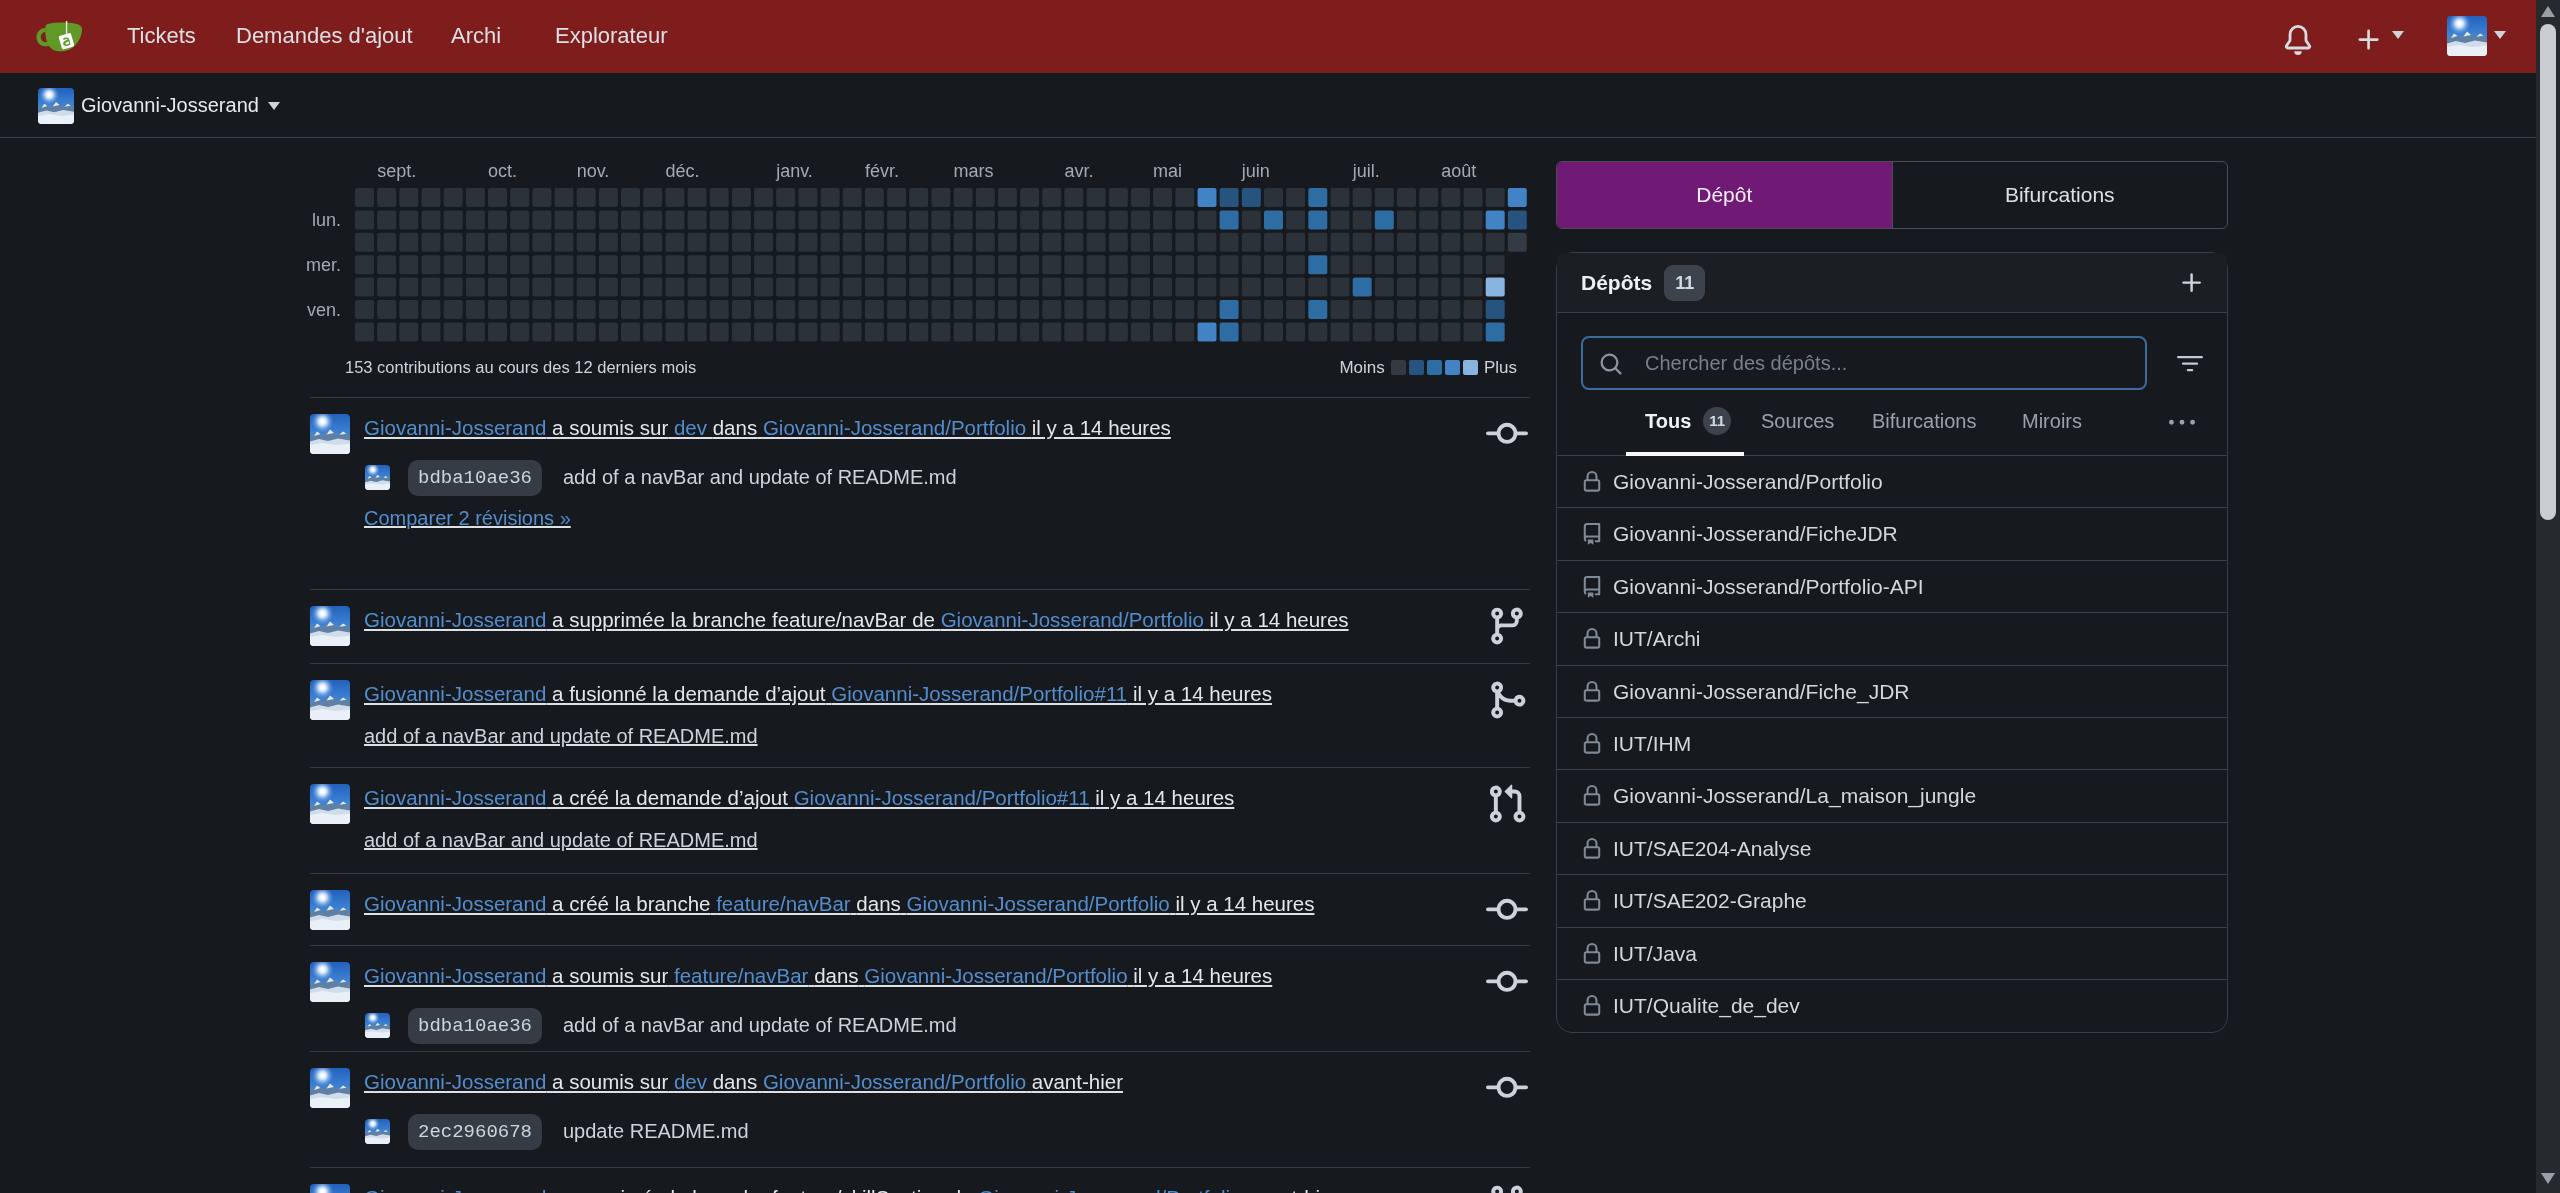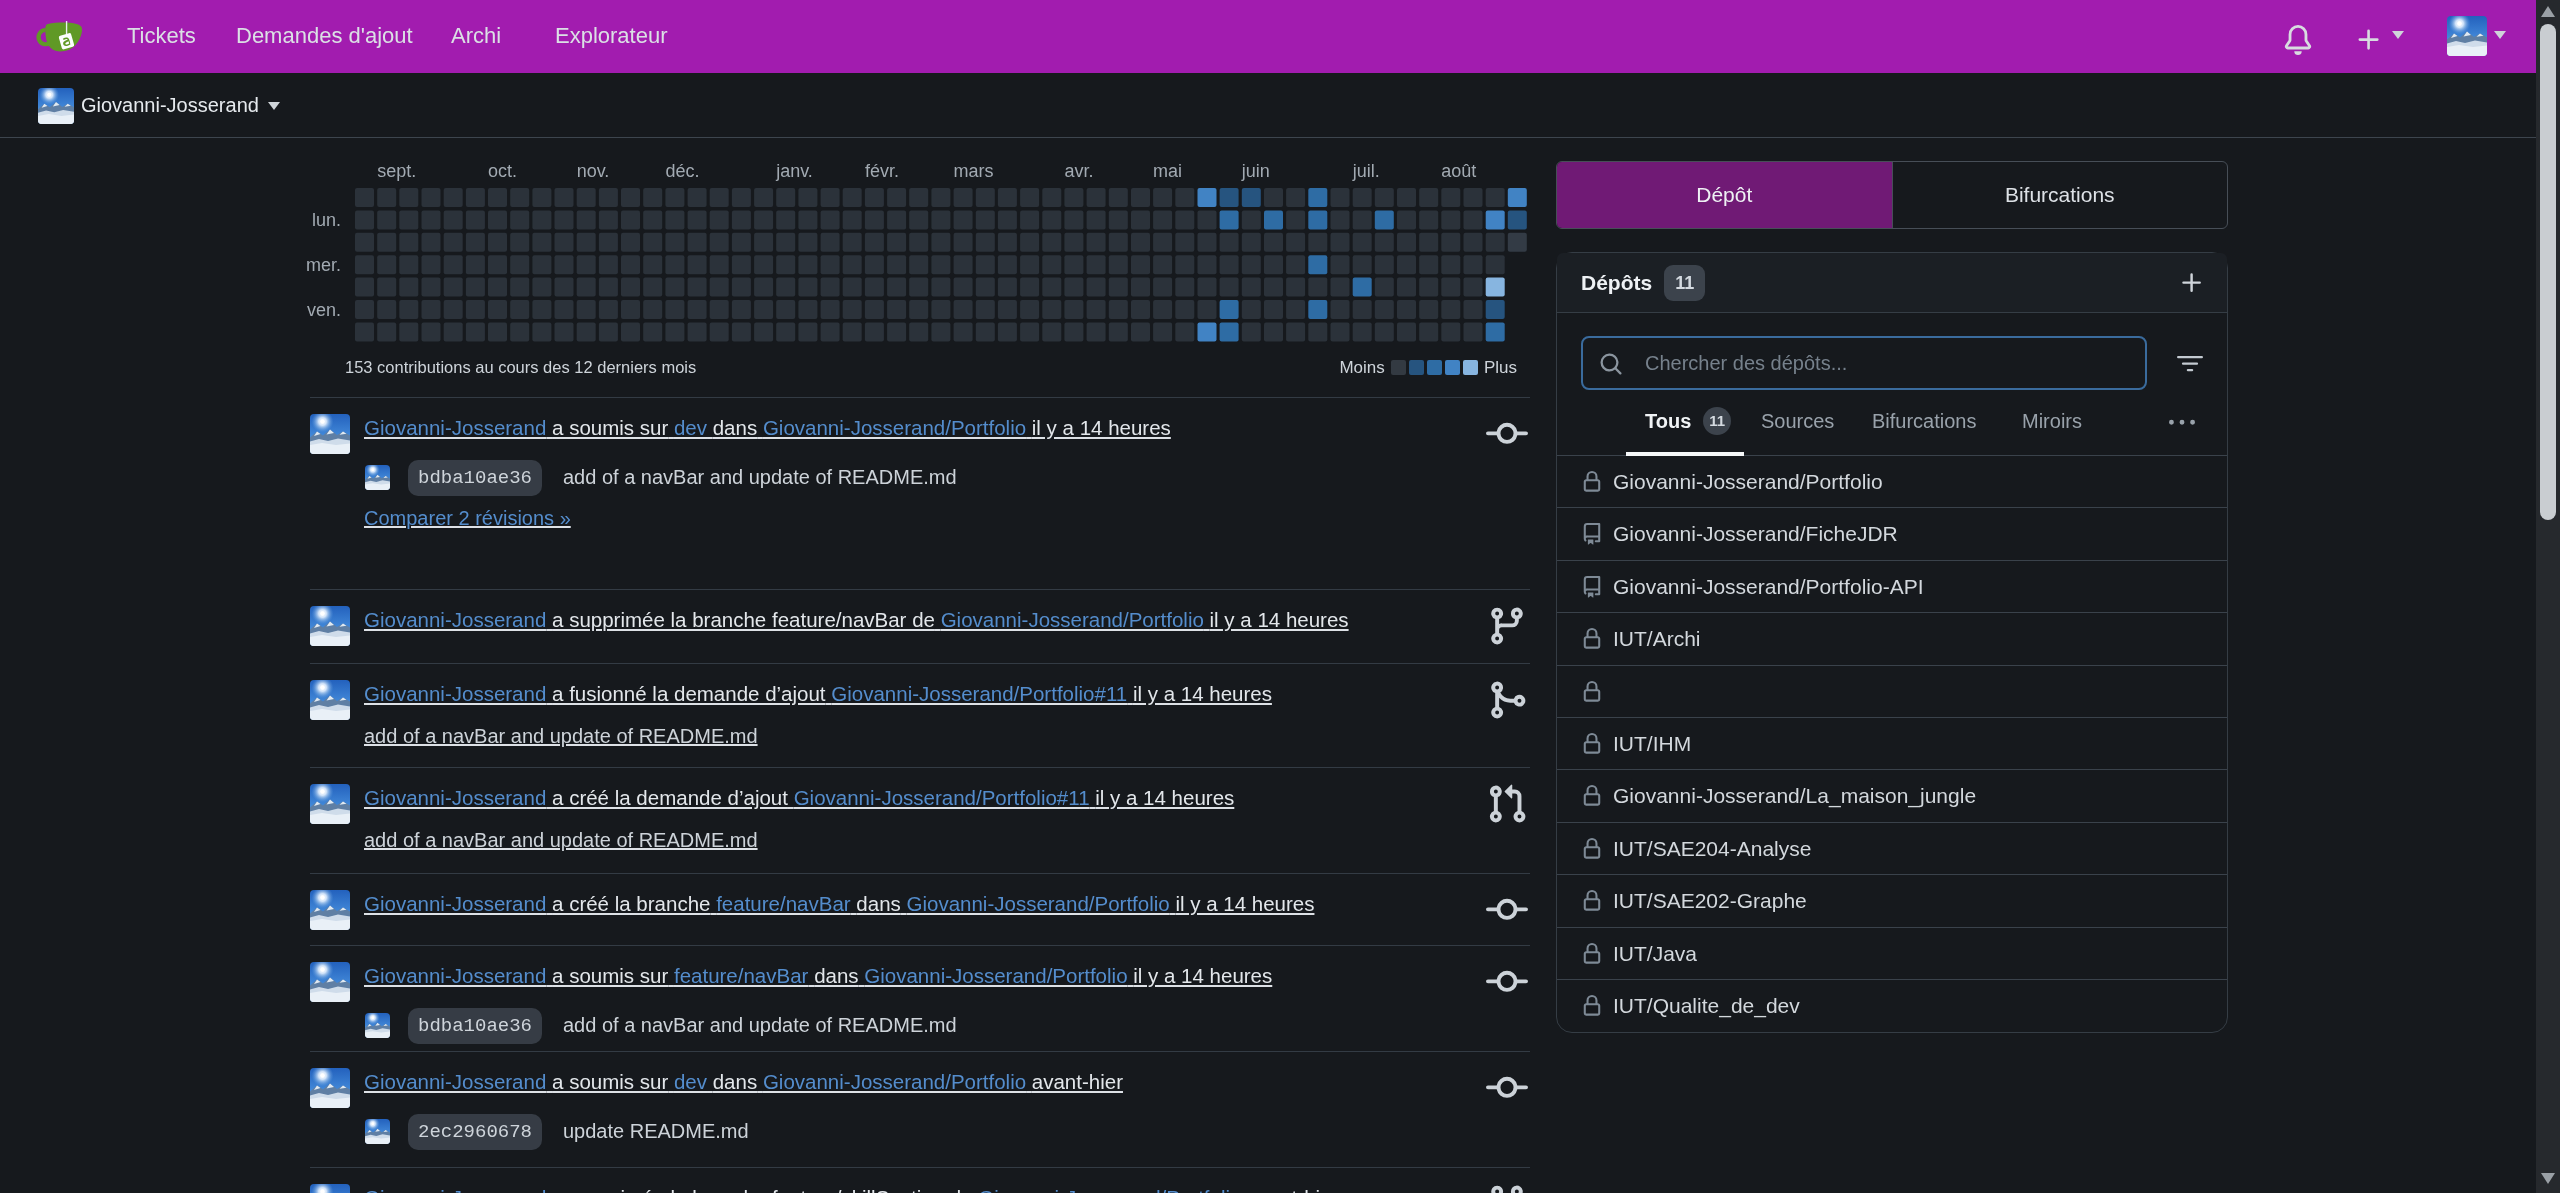--- a/index.html
+++ b/index.html
@@ -1,21 +1,21 @@
 <!DOCTYPE html>
 <html lang="fr"><head><meta charset="utf-8"><title>Gitea</title>
 <style>
 * { margin:0; padding:0; box-sizing:border-box; }
 html,body { width:2560px; height:1193px; overflow:hidden; }
 body { background:#16191d; font-family:"Liberation Sans",sans-serif; color:#dde1e6; position:relative; }
 a { color:#548dcd; text-decoration:none; }
 .oct { fill:currentColor; vertical-align:middle; }
 
 
-.nav { position:absolute; left:0; top:0; width:2536px; height:80px; background:#a21caf; border-bottom:1px solid #3d454e;padding-left:24px; }
+.nav { position:absolute; left:0; top:0; width:2536px; height:80px; background:#7f1d1d; border-bottom:1px solid #3d454e;padding-left:24px; }
 .nav .logo { position:absolute; left:35px; top:21px; }
 .nav a.nlink { position:absolute; top:0; line-height:72px; font-size:22px; color:#dbe0e5; }
 .nico { position:absolute; top:50%; transform:translateY(-50%); color:#d8dce0; }
 
 
 .ubar { position:absolute; left:0; top:73px; width:2536px; height:65px; background:#16191d; border-bottom:1px solid #3d454e; }
 .ubar .avt { position:absolute; left:38px; top:15px; border-radius:4px; }
 .ubar .uname { position:absolute; left:81px; top:0; line-height:65px; font-size:20px; color:#e6eaee; }
 .caret { display:inline-block; width:0; height:0; border-left:6px solid transparent; border-right:6px solid transparent; border-top:8px solid #cfd4d9; }
 .ubar .caret { position:absolute; left:268px; top:29px; }
@@ -733,20 +733,21 @@
       <div class="rrow">
         <svg class="oct " width="22" height="22" style="color:#7e8a96;">
           <use href="#i-lock"></use>
         </svg>
         <a>IUT/Archi</a>
       </div>
       <div class="rrow">
         <svg class="oct " width="22" height="22" style="color:#7e8a96;">
           <use href="#i-lock"></use>
         </svg>
+        <a>Giovanni-Josserand/Fiche_JDR</a>
       </div>
       <div class="rrow">
         <svg class="oct " width="22" height="22" style="color:#7e8a96;">
           <use href="#i-lock"></use>
         </svg>
         <a>IUT/IHM</a>
       </div>
       <div class="rrow">
         <svg class="oct " width="22" height="22" style="color:#7e8a96;">
           <use href="#i-lock"></use>

